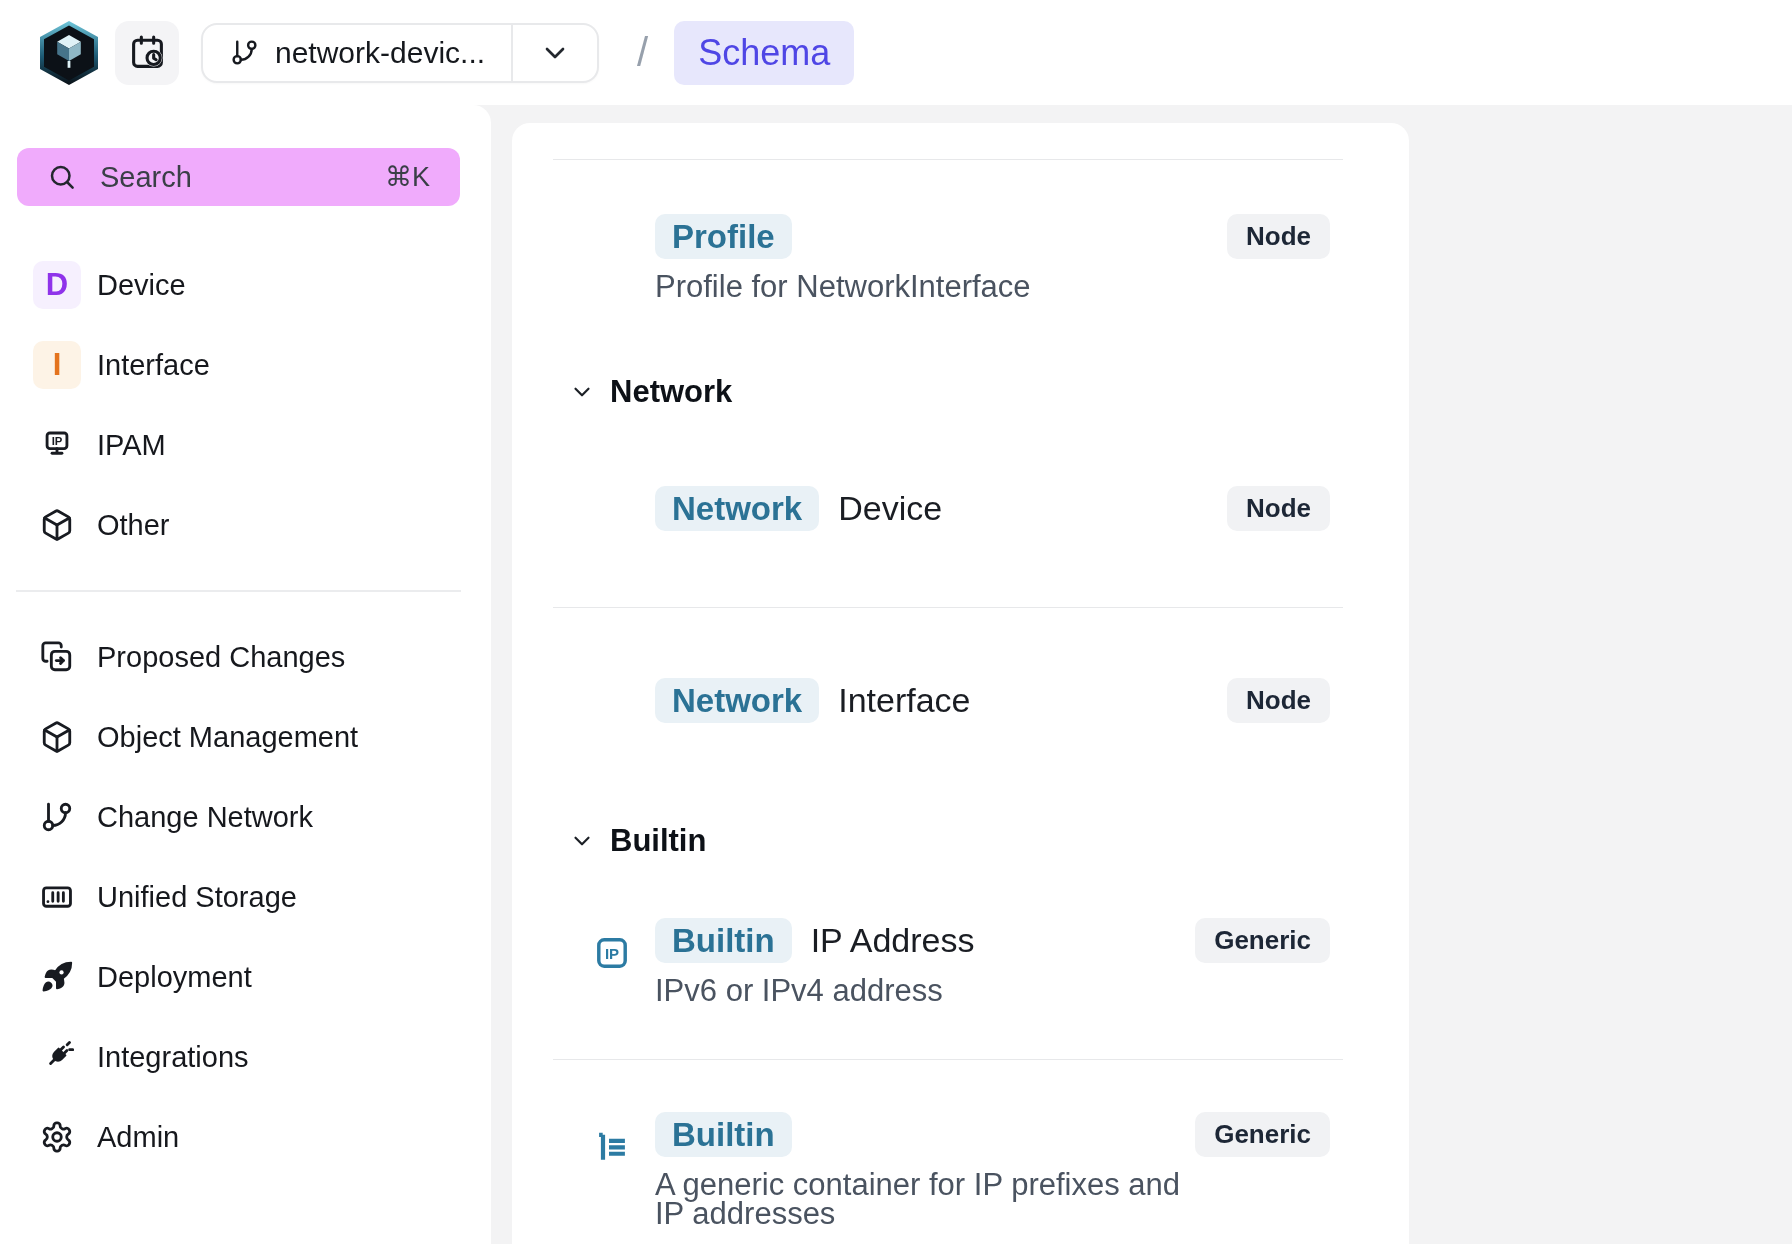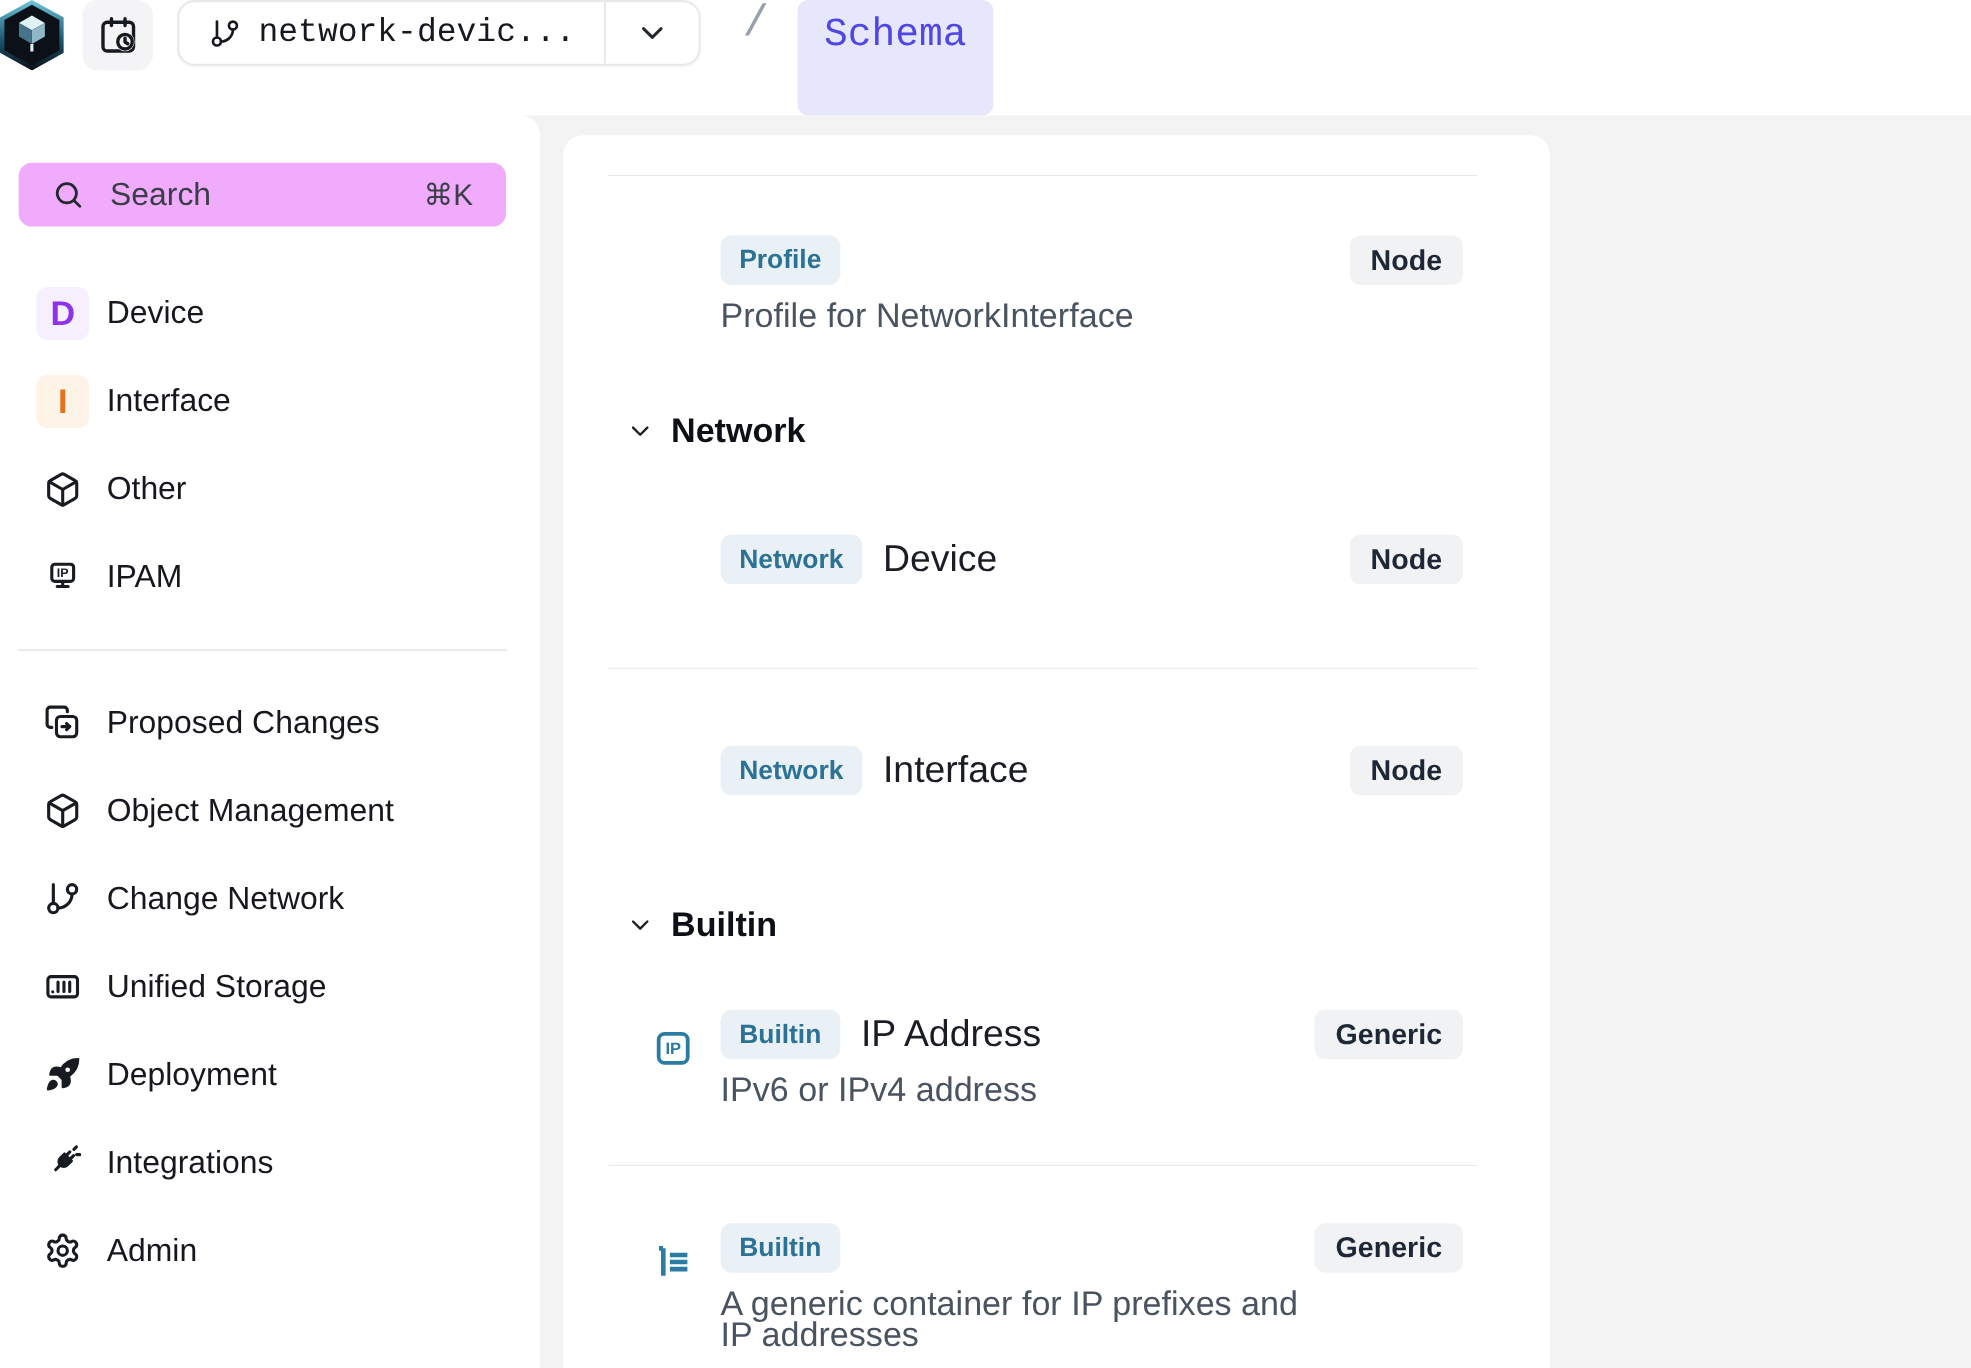--- a/index.html
+++ b/index.html
@@ -17,21 +17,21 @@
   body{
     position:relative; overflow:hidden; background:var(--page-bg);
     font-family:"Liberation Sans","DejaVu Sans",sans-serif;
     -webkit-font-smoothing:antialiased; color:var(--text-primary);
   }
   svg{display:block;}
   .st{fill:none;stroke:currentColor;stroke-width:2;stroke-linecap:round;stroke-linejoin:round;}
 
   
   .header{position:absolute;top:0;left:0;right:0;height:105px;background:var(--panel);
-    display:flex;font-family:Liberation Mono, monospace;}
+    display:flex;align-items:center;padding-left:40px;}
   .logo{width:58px;height:64px;flex:none;cursor:pointer;}
   .cal-btn{margin-left:17px;width:64px;height:64px;border-radius:14px;background:#f4f4f6;
     display:flex;align-items:center;justify-content:center;cursor:pointer;}
   .cal-btn svg{width:37px;height:37px;color:#16191f;}
   .branch-pill{margin-left:22px;height:60px;border:2px solid #e8e9eb;border-radius:16px;background:#fff;
     display:flex;align-items:center;box-shadow:0 1px 2px rgba(0,0,0,.03);cursor:pointer;}
   .branch-pill .bicon{width:29px;height:29px;margin-left:27px;color:#16191f;flex:none;}
   .branch-label{margin-left:16px;font-size:30px;color:#15181d;white-space:nowrap;}
   .pill-div{width:2px;align-self:stretch;background:#e8e9eb;margin-left:26px;}
   .pill-chev{width:84px;display:flex;align-items:center;justify-content:center;}
@@ -63,21 +63,21 @@
   .card{position:absolute;left:512px;top:123px;width:897px;bottom:-24px;background:var(--panel);
     border-radius:18px;}
   .schema-list{padding:0 66px 0 41px;}
   .list-spacer{height:37px;border-bottom:1px solid var(--divider);}
   .section-head{height:70px;display:flex;align-items:center;cursor:pointer;}
   .section-head .chev{width:26px;height:26px;margin-left:16px;color:#1c2026;stroke-width:2.8;flex:none;}
   .section-label{margin-left:15px;font-size:31px;font-weight:700;color:var(--text-dark);}
   .srow{display:flex;align-items:flex-start;position:relative;cursor:pointer;}
   .row-main{flex:1;margin-left:102px;min-width:0;}
   .title-line{position:relative;display:flex;align-items:center;gap:19px;}
-  .chip{background:var(--chip-bg);color:var(--chip-text);font-size:24px;font-weight:600;
+  .chip{background:var(--chip-bg);color:var(--chip-text);font-size:33px;font-weight:600;
     line-height:31px;padding:7px 17px;border-radius:10px;flex:none;}
   .title{font-size:34px;line-height:45px;color:var(--text-primary);white-space:nowrap;}
   .desc{margin-top:13px;font-size:31px;line-height:29px;color:var(--text-muted);}
   .kind{background:var(--kind-bg);color:var(--kind-text);font-size:26px;font-weight:700;
     line-height:31px;padding:7px 19px;border-radius:10px;margin-right:13px;flex:none;}
   .icon-slot{position:absolute;left:-61px;top:17px;width:36px;height:36px;color:var(--teal-icon);}
   .icon-slot svg{width:36px;height:36px;}
   
   .schema-list > :nth-child(2){padding:54px 0 38px;}
   .schema-list > :nth-child(3){margin-top:18px;}
@@ -228,33 +228,33 @@
   <div class="nav-item">
     <span class="nav-slot">
             <span class="letter-badge accent-orange">I</span>
           </span>
     <span class="nav-label">Interface</span>
   </div>
 
   <div class="nav-item">
     <span class="nav-slot">
             <svg class="nicon">
+              <use href="#i-ipam"></use>
+            </svg>
+          </span>
+    <span class="nav-label">IPAM</span>
+  </div>
+
+  <div class="nav-item">
+    <span class="nav-slot">
+            <svg class="nicon">
               <use href="#i-cube"></use>
             </svg>
           </span>
     <span class="nav-label">Other</span>
-  </div>
-
-  <div class="nav-item">
-    <span class="nav-slot">
-            <svg class="nicon">
-              <use href="#i-ipam"></use>
-            </svg>
-          </span>
-    <span class="nav-label">IPAM</span>
   </div>
 </div>
     <div class="nav-divider"></div>
     <div id="nav-secondary">
   <div class="nav-item">
     <span class="nav-slot">
             <svg class="nicon">
               <use href="#i-proposed-changes"></use>
             </svg>
           </span>

